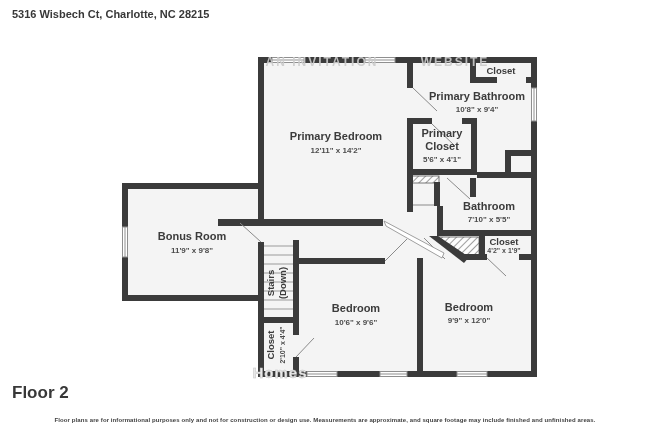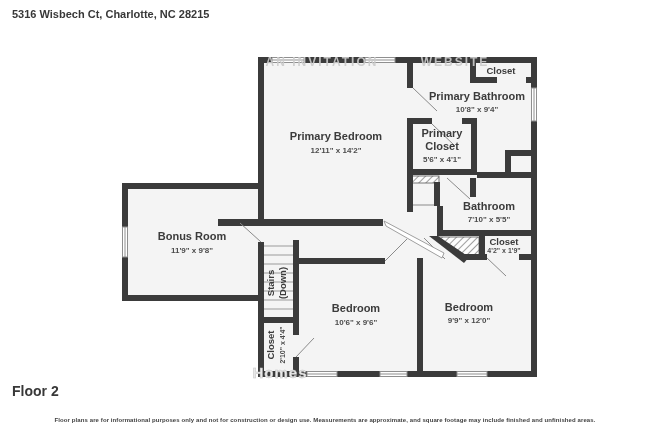--- a/index.html
+++ b/index.html
@@ -1,21 +1,21 @@
 <!DOCTYPE html>
 <html><head>
 <meta charset="utf-8">
 <style>
   html,body{margin:0;padding:0;background:#fff;}
   .canvas{
     position:relative;width:640px;height:433px;background:#ffffff;overflow:hidden;
     font-family:"Liberation Sans", sans-serif;color:#3d3d3d;
   }
   .address{position:absolute;left:12px;top:8px;font-size:11px;font-weight:bold;color:#383838;}
-  .floor-label{position:absolute;left:12px;top:383px;font-size:14px;font-weight:bold;color:#383838;}
+  .floor-label{position:absolute;left:12px;top:383px;font-size:17px;font-weight:bold;color:#383838;}
   .disclaimer{position:absolute;left:0;top:417px;width:650px;text-align:center;
     font-size:6px;font-weight:bold;color:#3f3f3f;letter-spacing:0.1px;}
   svg{position:absolute;left:0;top:0;}
   .room-name{font-size:11px;font-weight:bold;fill:#3b3b3b;}
   .room-dims{font-size:8px;font-weight:bold;fill:#4c4c4c;}
   .room-name-sm{font-size:9.5px;font-weight:bold;fill:#3b3b3b;}
   .room-dims-sm{font-size:7px;font-weight:bold;fill:#4c4c4c;}
   text{text-anchor:middle;}
   .wm-top{font-size:12px;font-weight:bold;fill:#cccccc;opacity:.9;letter-spacing:2px;}
   .wm-bottom{font-size:15px;font-weight:bold;fill:#e9e9e9;stroke:#c4c4c4;stroke-width:.5;letter-spacing:1px;}

